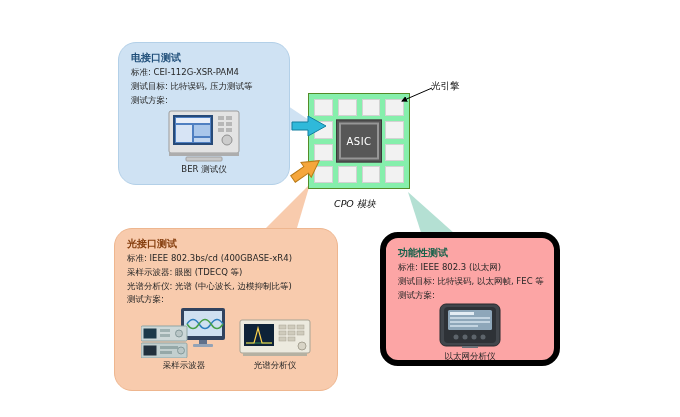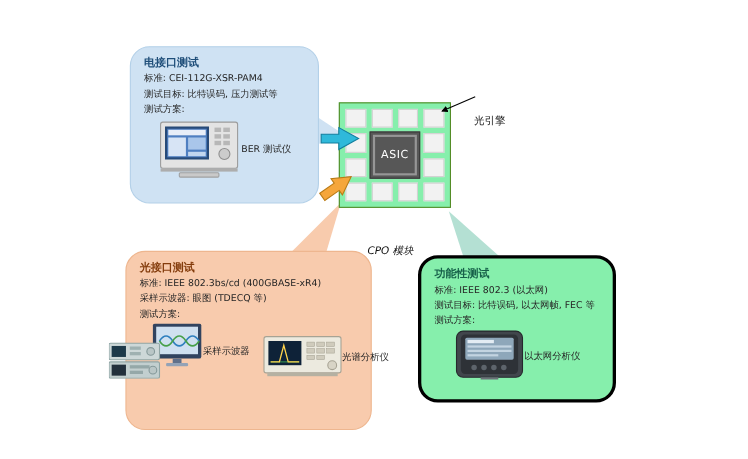--- a/index.html
+++ b/index.html
@@ -11,38 +11,38 @@
   .arrows { pointer-events:none; }
 
   .bubble { position:absolute; border-radius:18px; padding:8px 12px; }
   .bubble-title { font-size:10px; font-weight:bold; line-height:1.2; margin-top:1px; white-space:nowrap; }
   .line { font-size:8.5px; line-height:1.15; color:#262626; margin-top:4px; white-space:nowrap; }
 
   .bubble-electrical { left:118px; top:42px; width:172px; height:143px; background:#cfe2f3; border:1px solid #b3d0e8; }
   .bubble-electrical .bubble-title { color:#1f4e79; }
   .bubble-optical { left:114px; top:228px; width:224px; height:163px; background:#f8cbad; border:1px solid #eeb68f; }
   .bubble-optical .bubble-title { color:#843c0c; }
-  .bubble-functional { left:380px; top:232px; width:180px; height:134px; background:#86efac; border:3px solid #000000; }
+  .bubble-functional { left:380px; top:232px; width:180px; height:134px; background:#fca5a5; border:6px solid #000000; }
   .bubble-functional .bubble-title { color:#17614a; }
 
   .figure-row { display:flex; justify-content:center; align-items:flex-end; gap:12px; margin-top:3px; }
-  .figure { display:flex; flex-direction:row; align-items:center; }
+  .figure { display:flex; flex-direction:column; align-items:center; }
   .figure svg { display:block; }
   .figure-label { font-size:8.5px; color:#262626; margin-top:2px; text-align:center; white-space:nowrap; }
 
   .chip { position:absolute; left:308px; top:93px; width:102px; height:96px; background:#86efac; border:1px solid #548c27; }
   .pads { position:absolute; left:5px; top:5px; right:5px; bottom:5px; display:grid;
           grid-template-columns:repeat(4,1fr); grid-template-rows:repeat(4,1fr); gap:5px; }
   .pad { background:#f2f2f2; border:1px solid #d2d2d2; }
   .asic { position:absolute; left:50%; top:50%; transform:translate(-50%,-50%); width:46px; height:43px;
           background:#575757; border:1px solid #3a3a3a; display:flex; align-items:center; justify-content:center; }
   .asic::before { content:""; position:absolute; left:2px; top:2px; right:2px; bottom:2px; border:2px solid #969696; }
   .asic-text { position:relative; color:#ffffff; font-size:10px; letter-spacing:0.5px; }
 
-  .freelabel { position:absolute; font-size:9.5px; color:#111111; white-space:nowrap;margin-top:24px; }
+  .freelabel { position:absolute; font-size:9.5px; color:#111111; white-space:nowrap; }
   .engine-label { left:431px; top:80px; }
   .module-label { left:334px; top:198px;font-style:italic; }
 </style>
 </head>
 <body>
 
 <div class="canvas">
 
   <svg class="layer" viewBox="0 0 680 417">
     <path d="M282 102 L282 132 L318 126 Z" fill="#cfe2f3"></path>
@@ -105,20 +105,21 @@
       <span class="asic-text">ASIC</span>
     </div>
   </div>
   <div class="freelabel engine-label">光引擎</div>
   <div class="freelabel module-label">CPO 模块</div>
 
   <section class="bubble bubble-optical">
     <h2 class="bubble-title">光接口测试</h2>
     <p class="line">标准: IEEE 802.3bs/cd (400GBASE-xR4)</p>
     <p class="line">采样示波器: 眼图 (TDECQ 等)</p>
+    <p class="line">光谱分析仪: 光谱 (中心波长, 边模抑制比等)</p>
     <p class="line">测试方案:</p>
     <div class="figure-row">
       <div class="figure">
         <svg width="86" height="50" viewBox="0 0 86 50">
           <rect x="40" y="0" width="44" height="32" rx="2" fill="#31435f"></rect>
           <rect x="43" y="3" width="38" height="25" fill="#cfe0f0"></rect>
           <path d="M46 16 q6 -9 12 0 q6 9 12 0 q6 -9 12 0" stroke="#2f7fbe" fill="none" stroke-width="1.5"></path>
           <path d="M46 16 q6 9 12 0 q6 -9 12 0 q6 9 12 0" stroke="#48a04a" fill="none" stroke-width="1.5"></path>
           <rect x="58" y="32" width="8" height="4" fill="#60708a"></rect>
           <rect x="52" y="36" width="20" height="3" rx="1" fill="#93a2b6"></rect>

